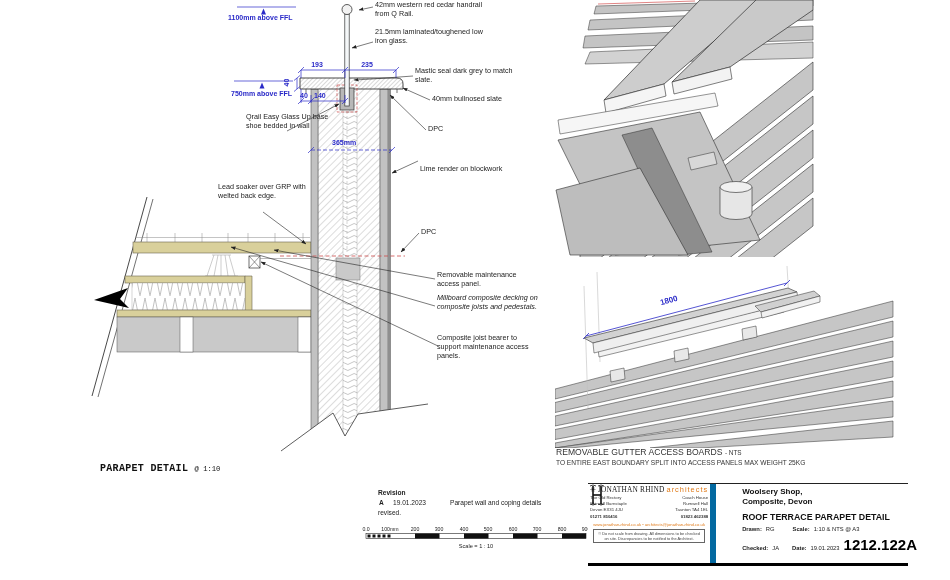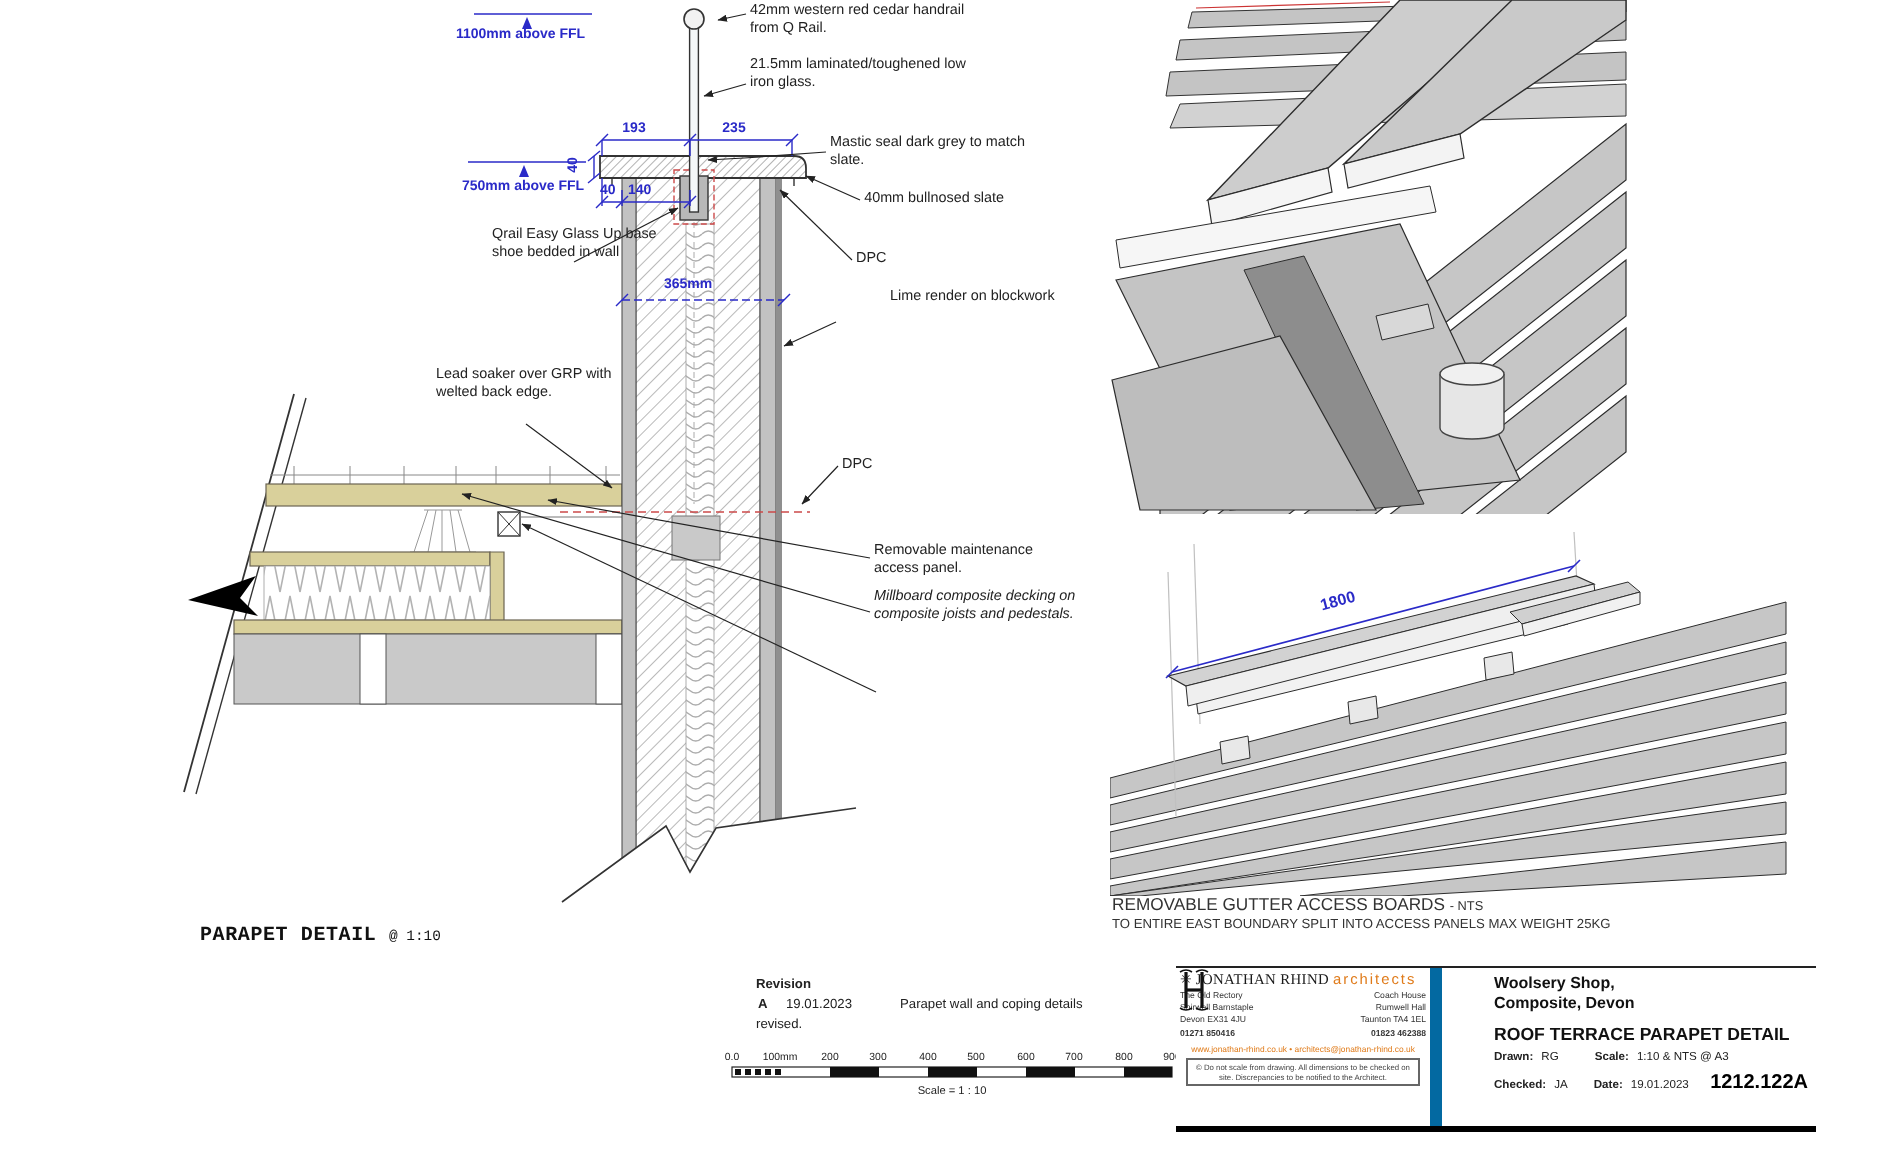--- a/index.html
+++ b/index.html
@@ -30,21 +30,21 @@
   .addr-row{display:flex;justify-content:space-between;align-items:flex-start;margin-top:1px;}
   .addr{font-size:4.3px;line-height:1.45;color:#333;}
   .addr.r{text-align:right;}
   .links{font-size:4.2px;color:#e07b1a;text-align:center;margin-top:2px;white-space:nowrap;overflow:hidden;}
   .discl{border:0.5px solid #666;font-size:3.9px;line-height:1.35;text-align:center;color:#444;
          margin:2px 3px 2px 3px;padding:1px 2px;}
   .proj{font-size:8px;font-weight:700;line-height:1.3;color:#111;}
   .dtitle{font-size:8.8px;font-weight:700;color:#111;margin-top:4px;white-space:nowrap;}
   .meta{display:flex;align-items:baseline;font-size:5.8px;color:#222;margin-top:4px;gap:4px;}
   .meta .lab{font-weight:700;}
-  .dnum{font-size:10px;font-weight:700;margin-left:auto;color:#000;}
+  .dnum{font-size:15px;font-weight:700;margin-left:auto;color:#000;}
 </style>
 </head>
 <body>
 
 <div class="canvas">
 
   <svg width="950" height="580" viewBox="0 0 950 580">
     <defs>
       <pattern id="h45" width="5" height="5" patternUnits="userSpaceOnUse" patternTransform="rotate(45)">
         <line x1="0" y1="0" x2="0" y2="5" stroke="#9a9a9a" stroke-width="0.7"></line>
@@ -293,28 +293,29 @@
   <span class="t dim" style="left:356px;top:61px;width:22px;text-align:center;">235</span>
   <span class="t dim" style="left:283px;top:79px;transform:rotate(-90deg);">40</span>
   <span class="t dim" style="left:300px;top:92px;">40</span>
   <span class="t dim" style="left:314px;top:92px;">140</span>
   <span class="t dim" style="left:332px;top:139px;">365mm</span>
   <span class="t dim" style="left:660px;top:296px;font-size:8px;transform:rotate(-15deg);">1800</span>
 
   <div class="t ann" style="left:375px;top:1px;width:112px;">42mm western red cedar handrail from Q Rail.</div>
   <div class="t ann" style="left:375px;top:28px;width:112px;">21.5mm laminated/toughened low iron glass.</div>
   <div class="t ann" style="left:415px;top:67px;width:100px;">Mastic seal dark grey to match slate.</div>
-  <div class="t ann" style="left:432px;top:95px;width:70px;text-align:right;">40mm bullnosed slate</div>
+  <div class="t ann" style="left:432px;top:95px;width:70px;">40mm bullnosed slate</div>
   <div class="t ann" style="left:428px;top:125px;">DPC</div>
-  <div class="t ann" style="left:420px;top:144px;width:150px;margin-left:25px;">Lime render on blockwork</div>
+  <div class="t ann" style="left:420px;top:165px;width:150px;">Lime render on blockwork</div>
   <div class="t ann" style="left:421px;top:228px;">DPC</div>
   <div class="t ann" style="left:218px;top:113px;width:98px;margin-left:28px;">Qrail Easy Glass Up base shoe bedded in wall</div>
   <div class="t ann" style="left:218px;top:183px;width:88px;">Lead soaker over GRP with welted back edge.</div>
   <div class="t ann" style="left:437px;top:271px;width:100px;">Removable maintenance access panel.</div>
   <div class="t ann" style="left:437px;top:294px;width:108px;font-style:italic;">Millboard composite decking on composite joists and pedestals.</div>
+  <div class="t ann" style="left:437px;top:334px;width:100px;">Composite joist bearer to support maintenance access panels.</div>
 
   <div class="t detail-title" style="left:100px;top:463px;">
     <span>PARAPET DETAIL</span>
     <span class="detail-scale">@ 1:10</span>
   </div>
 
   <div class="t cap1" style="left:556px;top:447px;">
     <span>REMOVABLE GUTTER ACCESS BOARDS </span><span class="sfx">- NTS</span>
   </div>
   <div class="t cap2" style="left:556px;top:459px;">TO ENTIRE EAST BOUNDARY SPLIT INTO ACCESS PANELS MAX WEIGHT 25KG</div>

